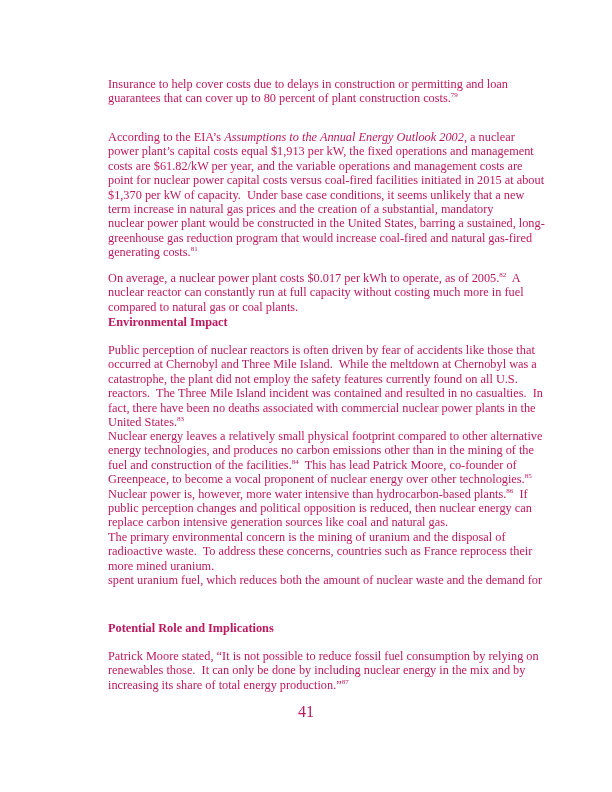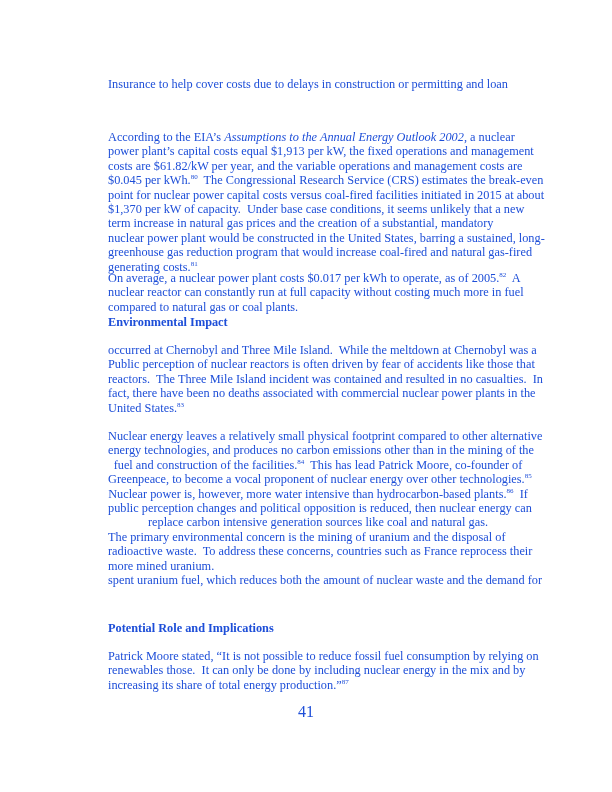--- a/index.html
+++ b/index.html
@@ -1,64 +1,65 @@
 <!DOCTYPE html>
 <html><head>
   <meta charset="utf-8">
   <style>
     html, body { margin: 0; padding: 0; background: #ffffff; }
     body { width: 612px; height: 792px; position: relative; overflow: hidden; }
     .page {
       position: absolute; left: 0; top: 0; width: 612px; height: 792px;
-      background: #ffffff; color: #1d4ed8;
+      background: #ffffff; color: #be185d;
       font-family: "Liberation Serif", "DejaVu Serif", serif;
       font-size: 12.3px;
     }
     .block { position: absolute; left: 108px; width: 420px; }
     .line { display: block; height: 14.4px; line-height: 14.4px; white-space: nowrap; }
     .heading { font-weight: bold; }
     sup { font-size: 7px; line-height: 0; vertical-align: 5px; }
     .page-number { position: absolute; top: 705px; left: 0; width: 612px; text-align: center; font-size: 16px; line-height: 14px; }
   </style>
 </head>
 <body>
 
 <div class="page">
   <div id="content">
       <div class="block" style="top: 77px;">
         <span class="line"><span style="white-space: pre;">Insurance to help cover costs due to delays in construction or permitting and loan</span></span>
+        <span class="line"><span style="white-space: pre;">guarantees that can cover up to 80 percent of plant construction costs.</span><sup>79</sup></span>
       </div>
       <div class="block" style="top: 130px;">
         <span class="line"><span style="white-space: pre;">According to the EIA’s </span><i>Assumptions to the Annual Energy Outlook 2002</i><span style="white-space: pre;">, a nuclear</span></span>
         <span class="line"><span style="white-space: pre;">power plant’s capital costs equal $1,913 per kW, the fixed operations and management</span></span>
         <span class="line"><span style="white-space: pre;">costs are $61.82/kW per year, and the variable operations and management costs are</span></span>
-        <span class="line"><span style="white-space: pre;">$0.045 per kWh.</span><sup>80</sup><span style="white-space: pre;">  The Congressional Research Service (CRS) estimates the break-even</span></span>
         <span class="line"><span style="white-space: pre;">point for nuclear power capital costs versus coal-fired facilities initiated in 2015 at about</span></span>
         <span class="line"><span style="white-space: pre;">$1,370 per kW of capacity.  Under base case conditions, it seems unlikely that a new</span></span>
         <span class="line"><span style="white-space: pre;">term increase in natural gas prices and the creation of a substantial, mandatory</span></span>
         <span class="line"><span style="white-space: pre;">nuclear power plant would be constructed in the United States, barring a sustained, long-</span></span>
         <span class="line"><span style="white-space: pre;">greenhouse gas reduction program that would increase coal-fired and natural gas-fired</span></span>
         <span class="line"><span style="white-space: pre;">generating costs.</span><sup>81</sup></span>
       </div>
       <div class="block" style="top: 271px;">
         <span class="line"><span style="white-space: pre;">On average, a nuclear power plant costs $0.017 per kWh to operate, as of 2005.</span><sup>82</sup><span style="white-space: pre;">  A</span></span>
         <span class="line"><span style="white-space: pre;">nuclear reactor can constantly run at full capacity without costing much more in fuel</span></span>
         <span class="line"><span style="white-space: pre;">compared to natural gas or coal plants.</span></span>
       </div>
       <div class="block" style="top: 315px;">
         <span class="line heading">Environmental Impact</span>
       </div>
       <div class="block" style="top: 343px;">
+        <span class="line"><span style="white-space: pre;">Public perception of nuclear reactors is often driven by fear of accidents like those that</span></span>
         <span class="line"><span style="white-space: pre;">occurred at Chernobyl and Three Mile Island.  While the meltdown at Chernobyl was a</span></span>
-        <span class="line"><span style="white-space: pre;">Public perception of nuclear reactors is often driven by fear of accidents like those that</span></span>
+        <span class="line"><span style="white-space: pre;">catastrophe, the plant did not employ the safety features currently found on all U.S.</span></span>
         <span class="line"><span style="white-space: pre;">reactors.  The Three Mile Island incident was contained and resulted in no casualties.  In</span></span>
         <span class="line"><span style="white-space: pre;">fact, there have been no deaths associated with commercial nuclear power plants in the</span></span>
         <span class="line"><span style="white-space: pre;">United States.</span><sup>83</sup></span>
       </div>
-      <div class="block" style="top: 429px; text-align: center;">
+      <div class="block" style="top: 429px;">
         <span class="line"><span style="white-space: pre;">Nuclear energy leaves a relatively small physical footprint compared to other alternative</span></span>
         <span class="line"><span style="white-space: pre;">energy technologies, and produces no carbon emissions other than in the mining of the</span></span>
         <span class="line"><span style="white-space: pre;">fuel and construction of the facilities.</span><sup>84</sup><span style="white-space: pre;">  This has lead Patrick Moore, co-founder of</span></span>
         <span class="line"><span style="white-space: pre;">Greenpeace, to become a vocal proponent of nuclear energy over other technologies.</span><sup>85</sup></span>
         <span class="line"><span style="white-space: pre;">Nuclear power is, however, more water intensive than hydrocarbon-based plants.</span><sup>86</sup><span style="white-space: pre;">  If</span></span>
         <span class="line"><span style="white-space: pre;">public perception changes and political opposition is reduced, then nuclear energy can</span></span>
         <span class="line"><span style="white-space: pre;">replace carbon intensive generation sources like coal and natural gas.</span></span>
       </div>
       <div class="block" style="top: 530px;">
         <span class="line"><span style="white-space: pre;">The primary environmental concern is the mining of uranium and the disposal of</span></span>

